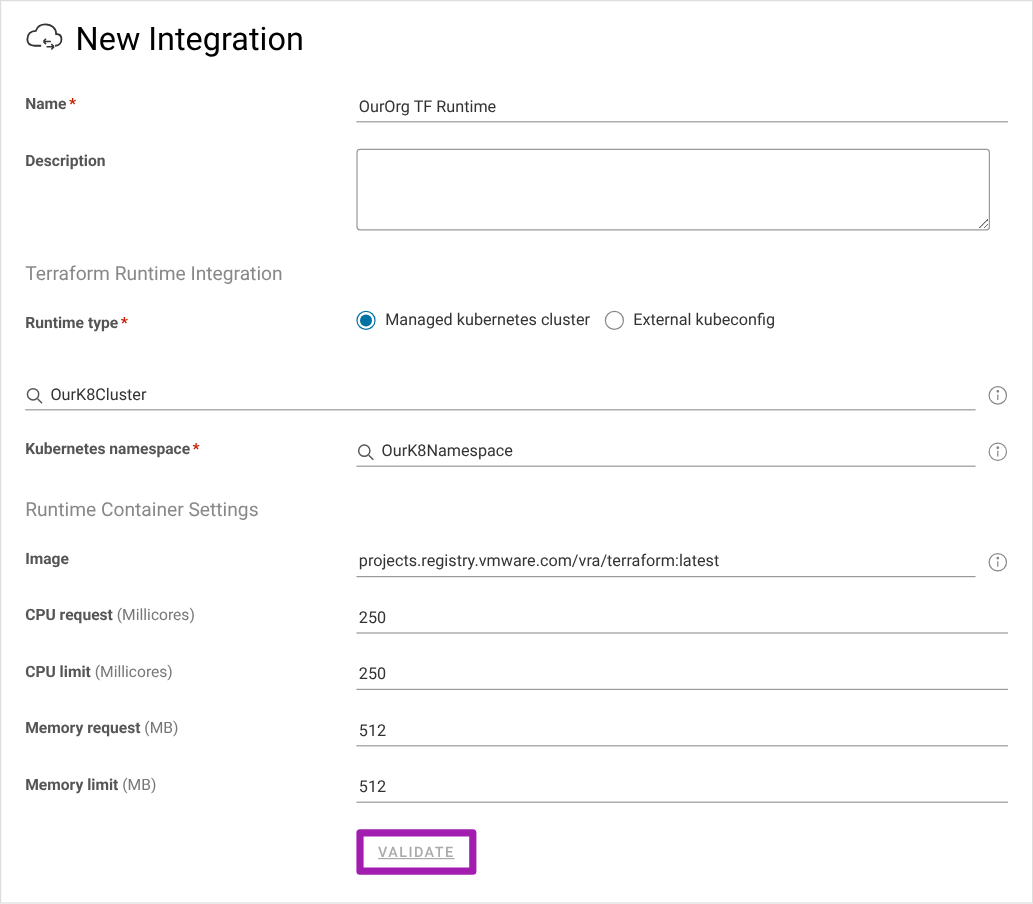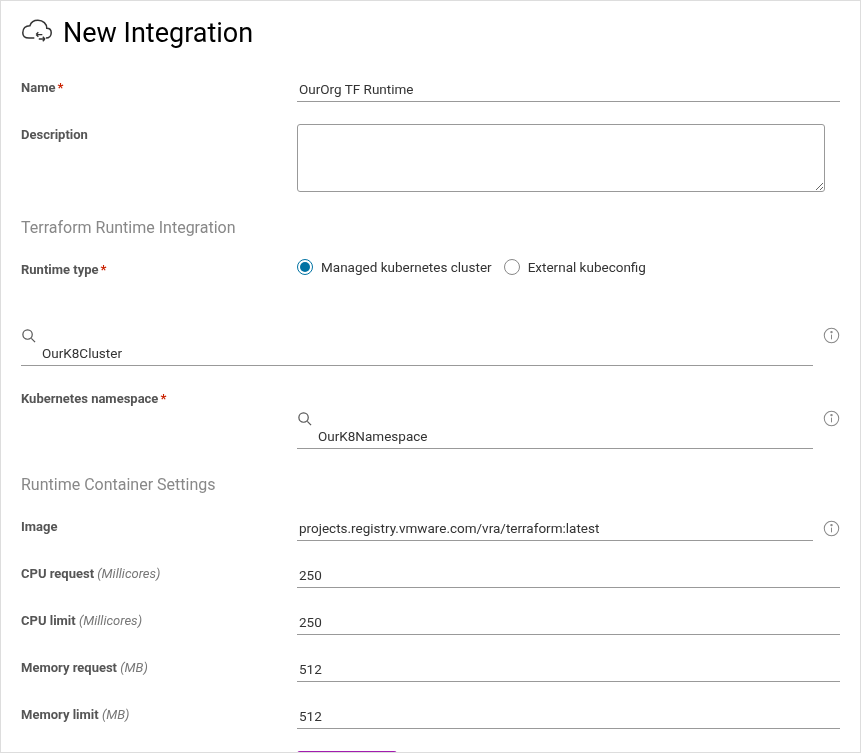--- a/index.html
+++ b/index.html
@@ -41,21 +41,20 @@
       width: 276px;
       padding-top: 3px;
       font-size: 13px;
       font-weight: 700;
       color: #555;
       flex-shrink: 0;
     }
     .label-col .hint {
       font-weight: 400;
       color: #777;
-      font-style: italic;
     }
     .req {
       color: #c92100;
       margin-left: 2px;
     }
     .input-col {
       flex: 1;
       display: flex;
       align-items: center;
     }
@@ -86,21 +85,20 @@
     }
     .search-wrapper input {
       border: none;
       flex: 1;
       padding: 4px 0;
       font-size: 13.5px;
       font-family: inherit;
       outline: none;
       background: transparent;
       color: #333;
-      margin-top: 36px;
     }
     textarea.textarea {
       width: 528px;
       height: 68px;
       border: 1px solid #999;
       border-radius: 3px;
       padding: 6px 8px;
       font-size: 13px;
       font-family: inherit;
       outline: none;
@@ -195,21 +193,21 @@
 
 <div class="form-row" style="">
   <div class="label-col">Description</div>
   <div class="input-col">
     <textarea class="textarea" style=""></textarea>
   </div>
 </div>
 
 <div class="section-header">Terraform Runtime Integration</div>
 
-<div class="form-row" style="margin-bottom:28px;">
+<div class="form-row" style="margin-bottom:40px;">
   <div class="label-col">
     <span>Runtime type</span><span class="req">*</span>
   </div>
   <div class="input-col">
     <div class="radio-group">
       <label class="radio-option">
         <span class="radio-circle checked"></span>
         <span>Managed kubernetes cluster</span>
       </label>
       <label class="radio-option">

